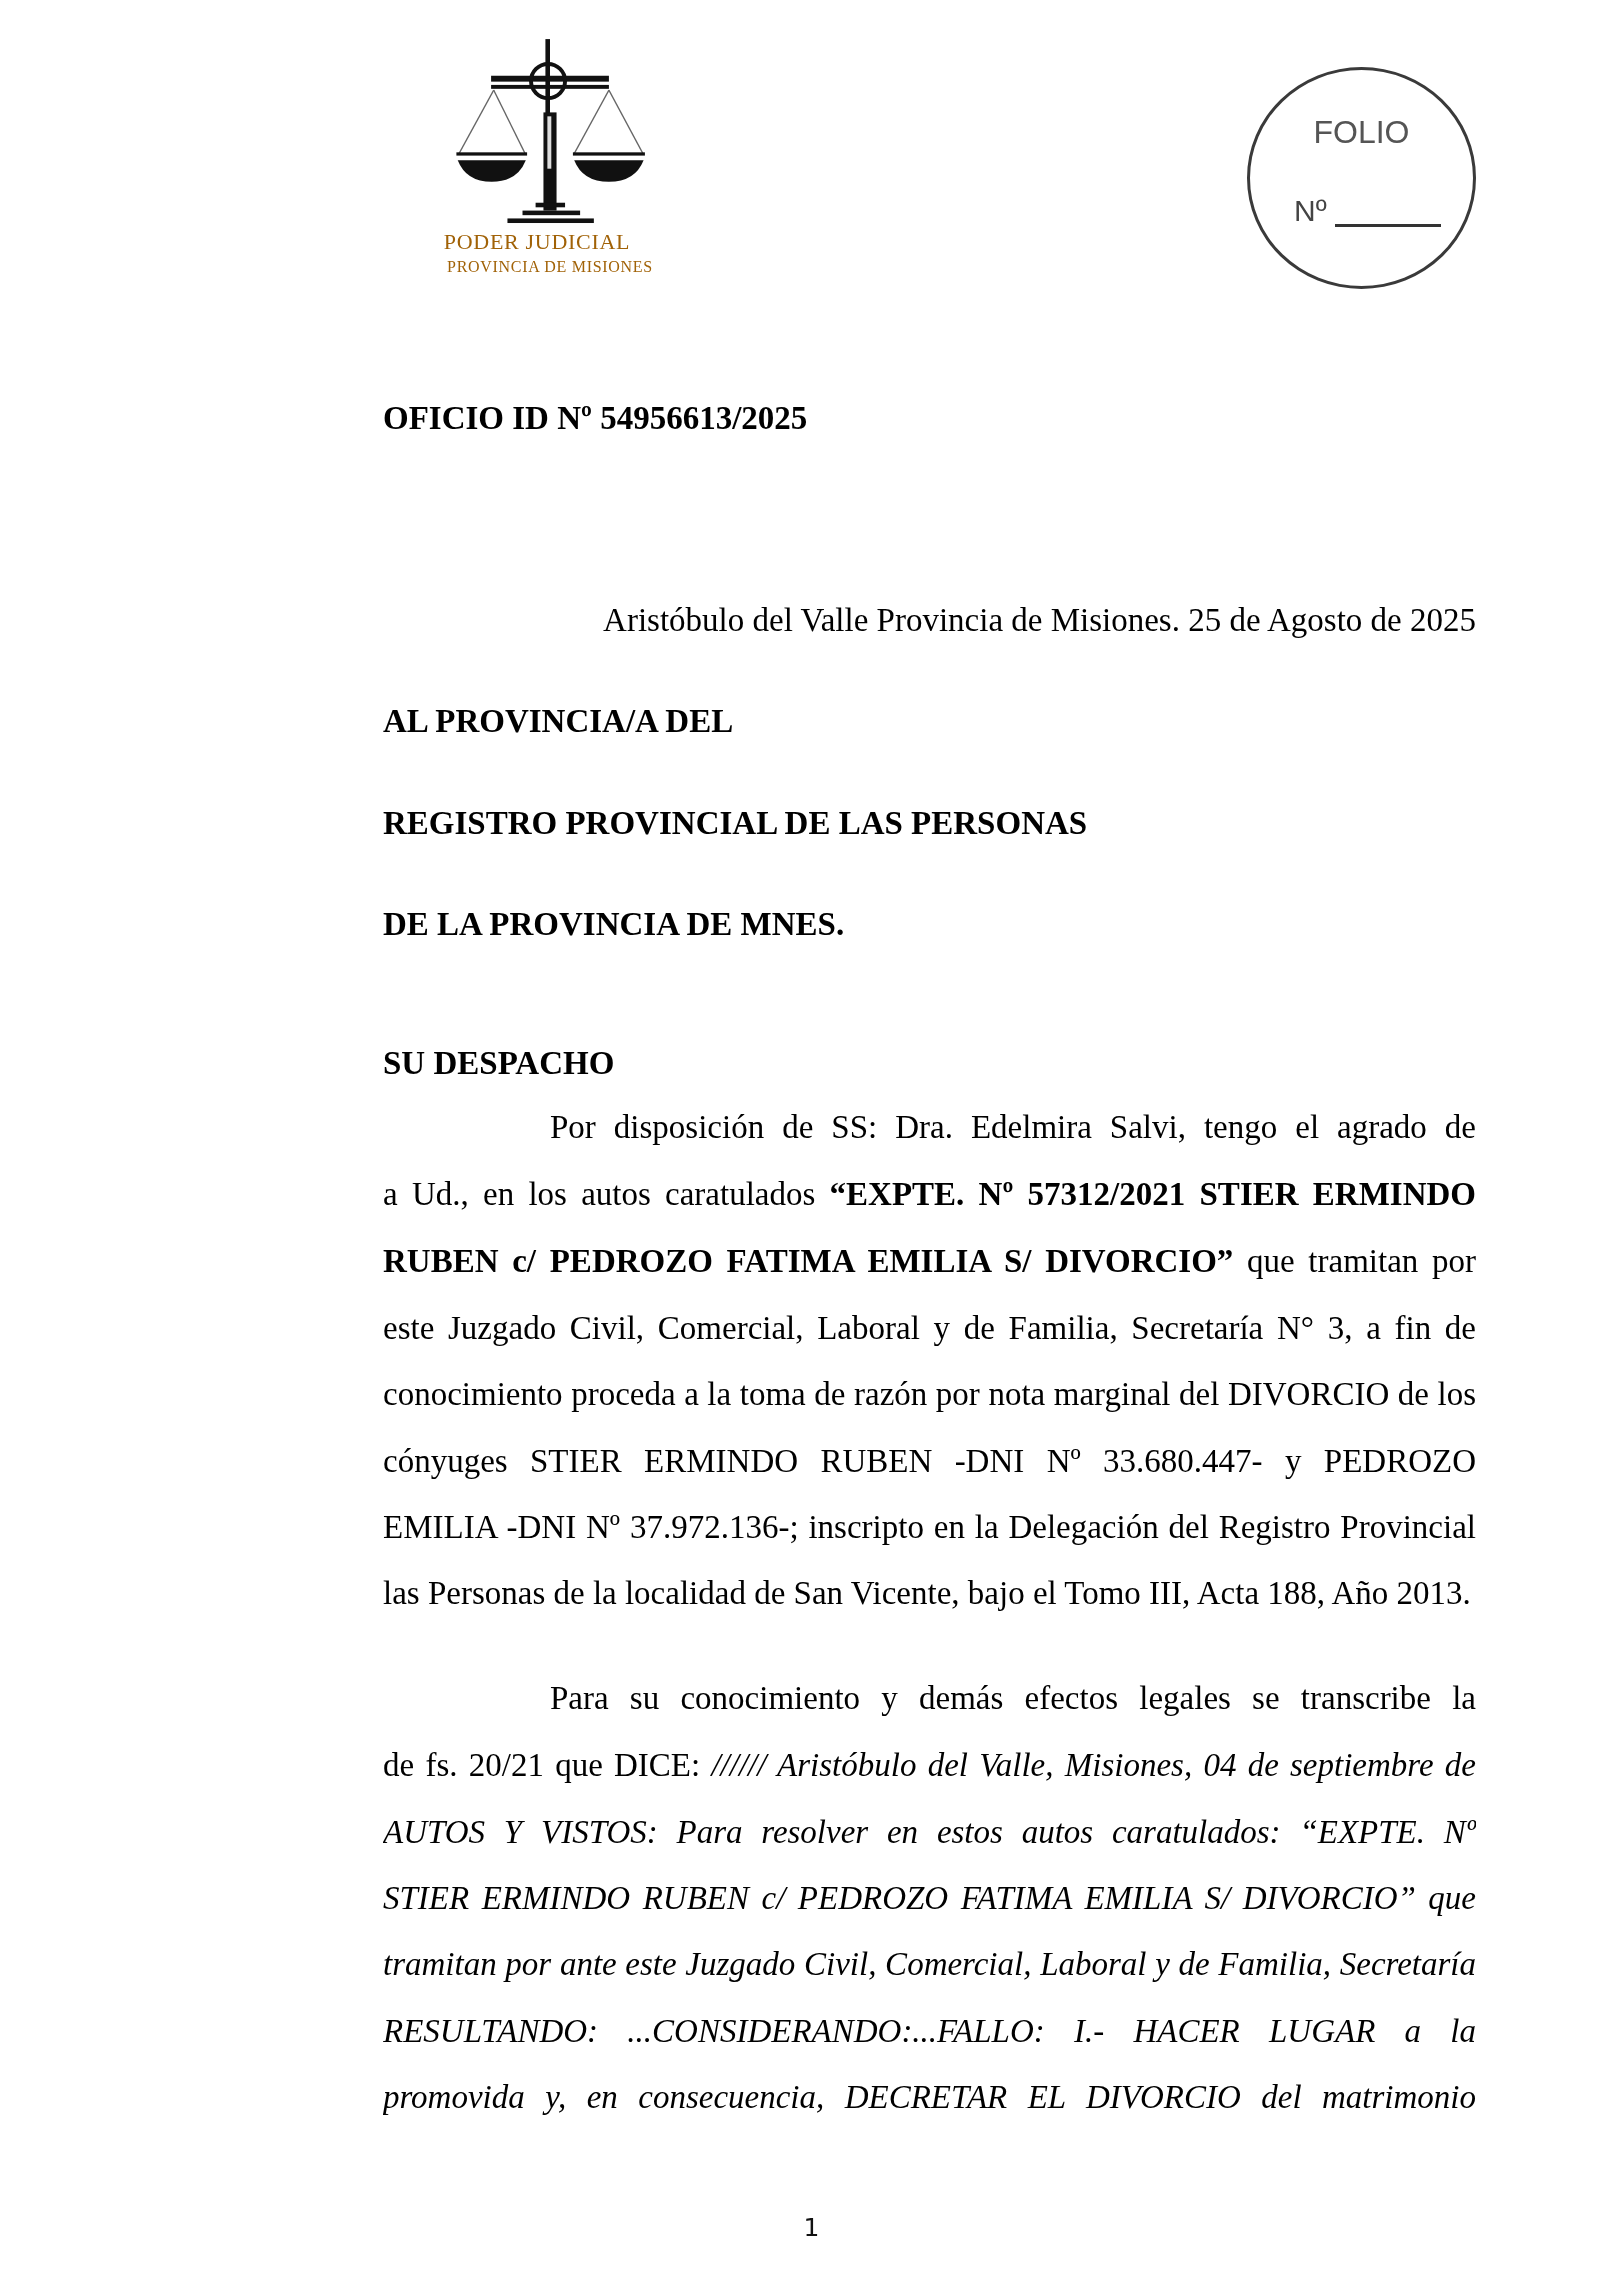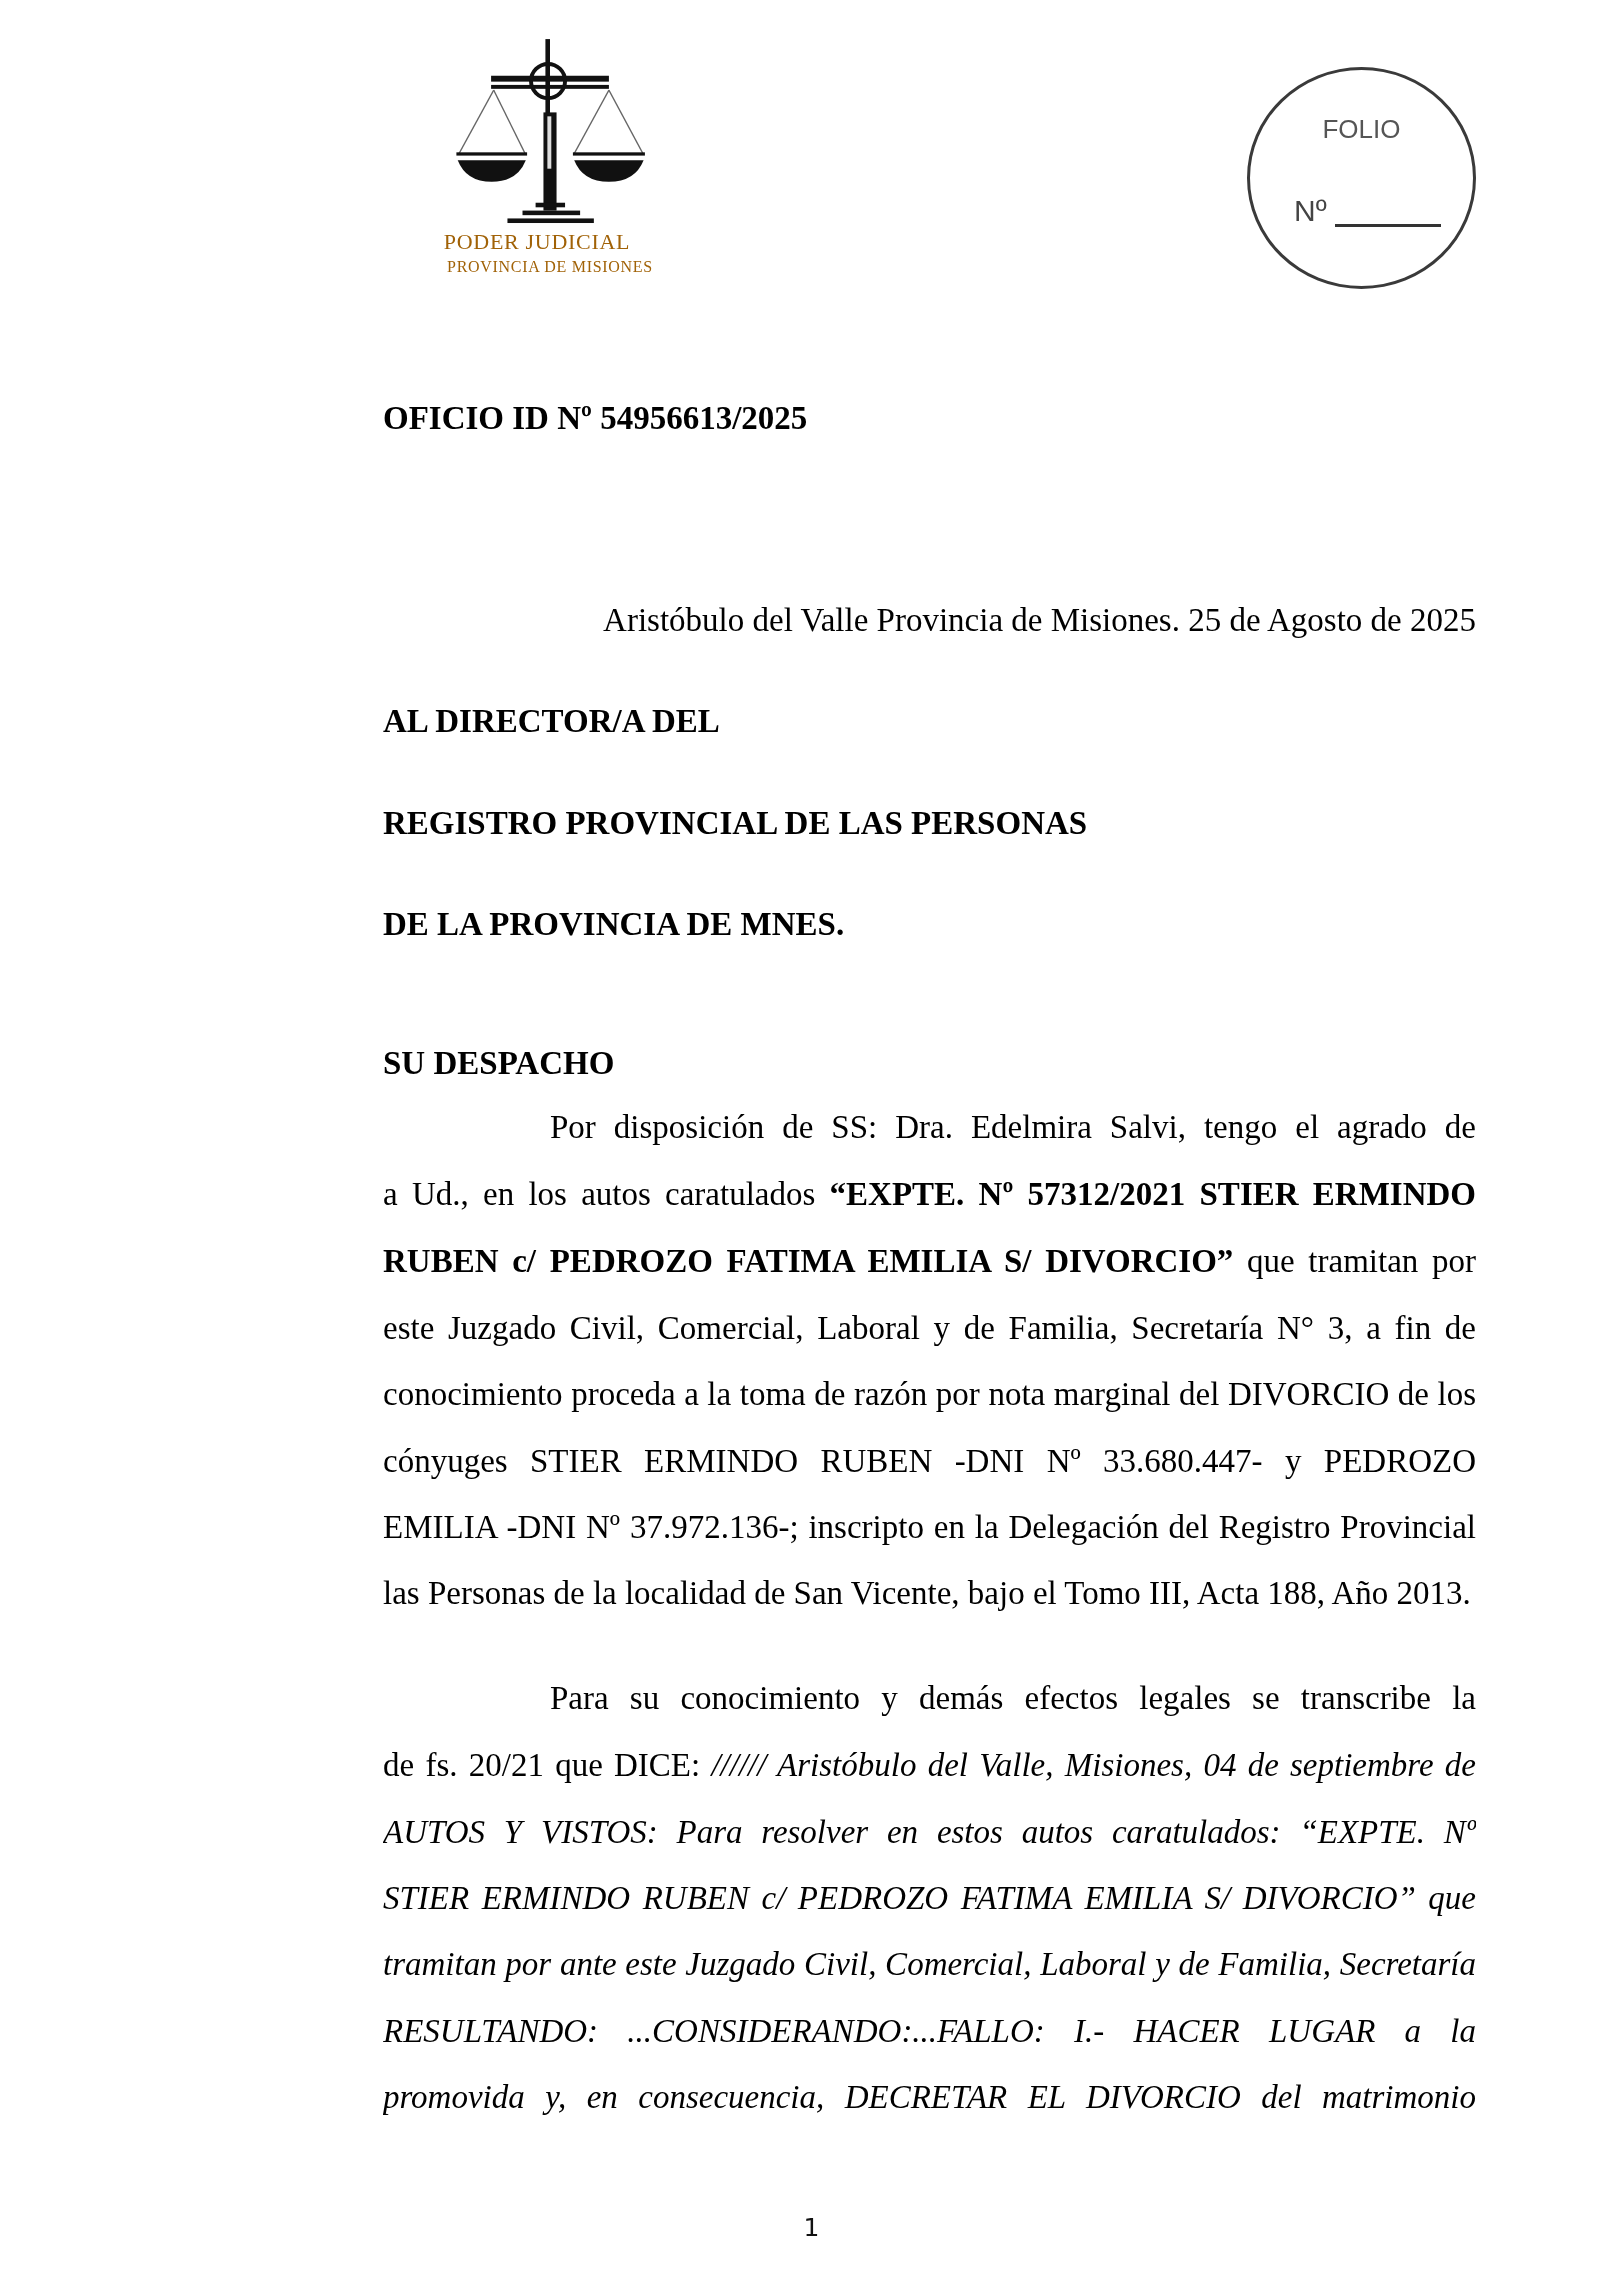--- a/index.html
+++ b/index.html
@@ -7,21 +7,21 @@
          font-family: "Liberation Serif", serif; color: #000; }
   .abs { position: absolute; }
   .logo { left: 406px; top: 39px; width: 288px; height: 249px; }
   .logo-text { position: absolute; left: 0; width: 288px; text-align: center;
                font-family: "Liberation Serif", serif; color: #a16207; letter-spacing: 0.7px; }
   .logo-t1 { top: 190px; font-size: 22px; left: -13px; }
   .logo-t2 { top: 219px; font-size: 16px; }
   .folio { left: 1247px; top: 67px; width: 229px; height: 222px; border: 3.9px solid #3a3a3a;
            border-radius: 50%; box-sizing: border-box; }
   .folio-title { position: absolute; left: 0; width: 100%; top: 44px; text-align: center;
-                 font-family: "Liberation Sans", sans-serif; font-size: 26px; color: #555; }
+                 font-family: "Liberation Sans", sans-serif; font-size: 32px; color: #555; }
   .folio-no { position: absolute; left: 44px; top: 124px; font-family: "Liberation Sans", sans-serif;
               font-size: 30px; color: #444; }
   .folio-line { position: absolute; left: 85px; top: 154px; width: 106px; height: 2.6px; background: #333; }
 
   .line { position: absolute; left: 383px; width: 1093px; font-size: 33px; line-height: 39px;
           white-space: nowrap; transform-origin: left top; }
   .just { text-align: justify; text-align-last: justify; white-space: normal; height: 39px; overflow: hidden; }
   .b { font-weight: bold; }
   .i { font-style: italic; }
   .indent { padding-left: 167px; box-sizing: border-box; }
@@ -67,21 +67,21 @@
 <div class="abs folio">
   <div class="folio-title">FOLIO</div>
   <div class="folio-no">Nº</div>
   <div class="folio-line"></div>
 </div>
 
 <div class="line b" style="top:399px;">OFICIO ID Nº 54956613/2025</div>
 
 <div class="line right" style="top:601px;">Aristóbulo del Valle Provincia de Misiones. 25 de Agosto de 2025</div>
 
-<div class="line b" style="top:702px;">AL DIRECTOR/A DEL</div>
+<div class="line b" style="top:702px;">AL PROVINCIA/A DEL</div>
 <div class="line b" style="top:804px;">REGISTRO PROVINCIAL DE LAS PERSONAS</div>
 <div class="line b" style="top:905px;">DE LA PROVINCIA DE MNES.</div>
 <div class="line b" style="top:1044px;">SU DESPACHO</div>
 
 <div>
   <div class="line just indent" style="top:1108px;">Por disposición de SS: Dra. Edelmira Salvi, tengo el agrado de dirigirme</div>
   <div class="line just" style="top:1175px;"><span>a Ud., en los autos caratulados </span><span class="b">“EXPTE. Nº 57312/2021 STIER ERMINDO</span></div>
   <div class="line just" style="top:1242px;"><span class="b">RUBEN c/ PEDROZO FATIMA EMILIA S/ DIVORCIO”</span><span> que tramitan por ante</span></div>
   <div class="line just" style="top:1309px;">este Juzgado Civil, Comercial, Laboral y de Familia, Secretaría N° 3, a fin de</div>
   <div class="line just" style="top:1375px;">conocimiento proceda a la toma de razón por nota marginal del DIVORCIO de los</div>

